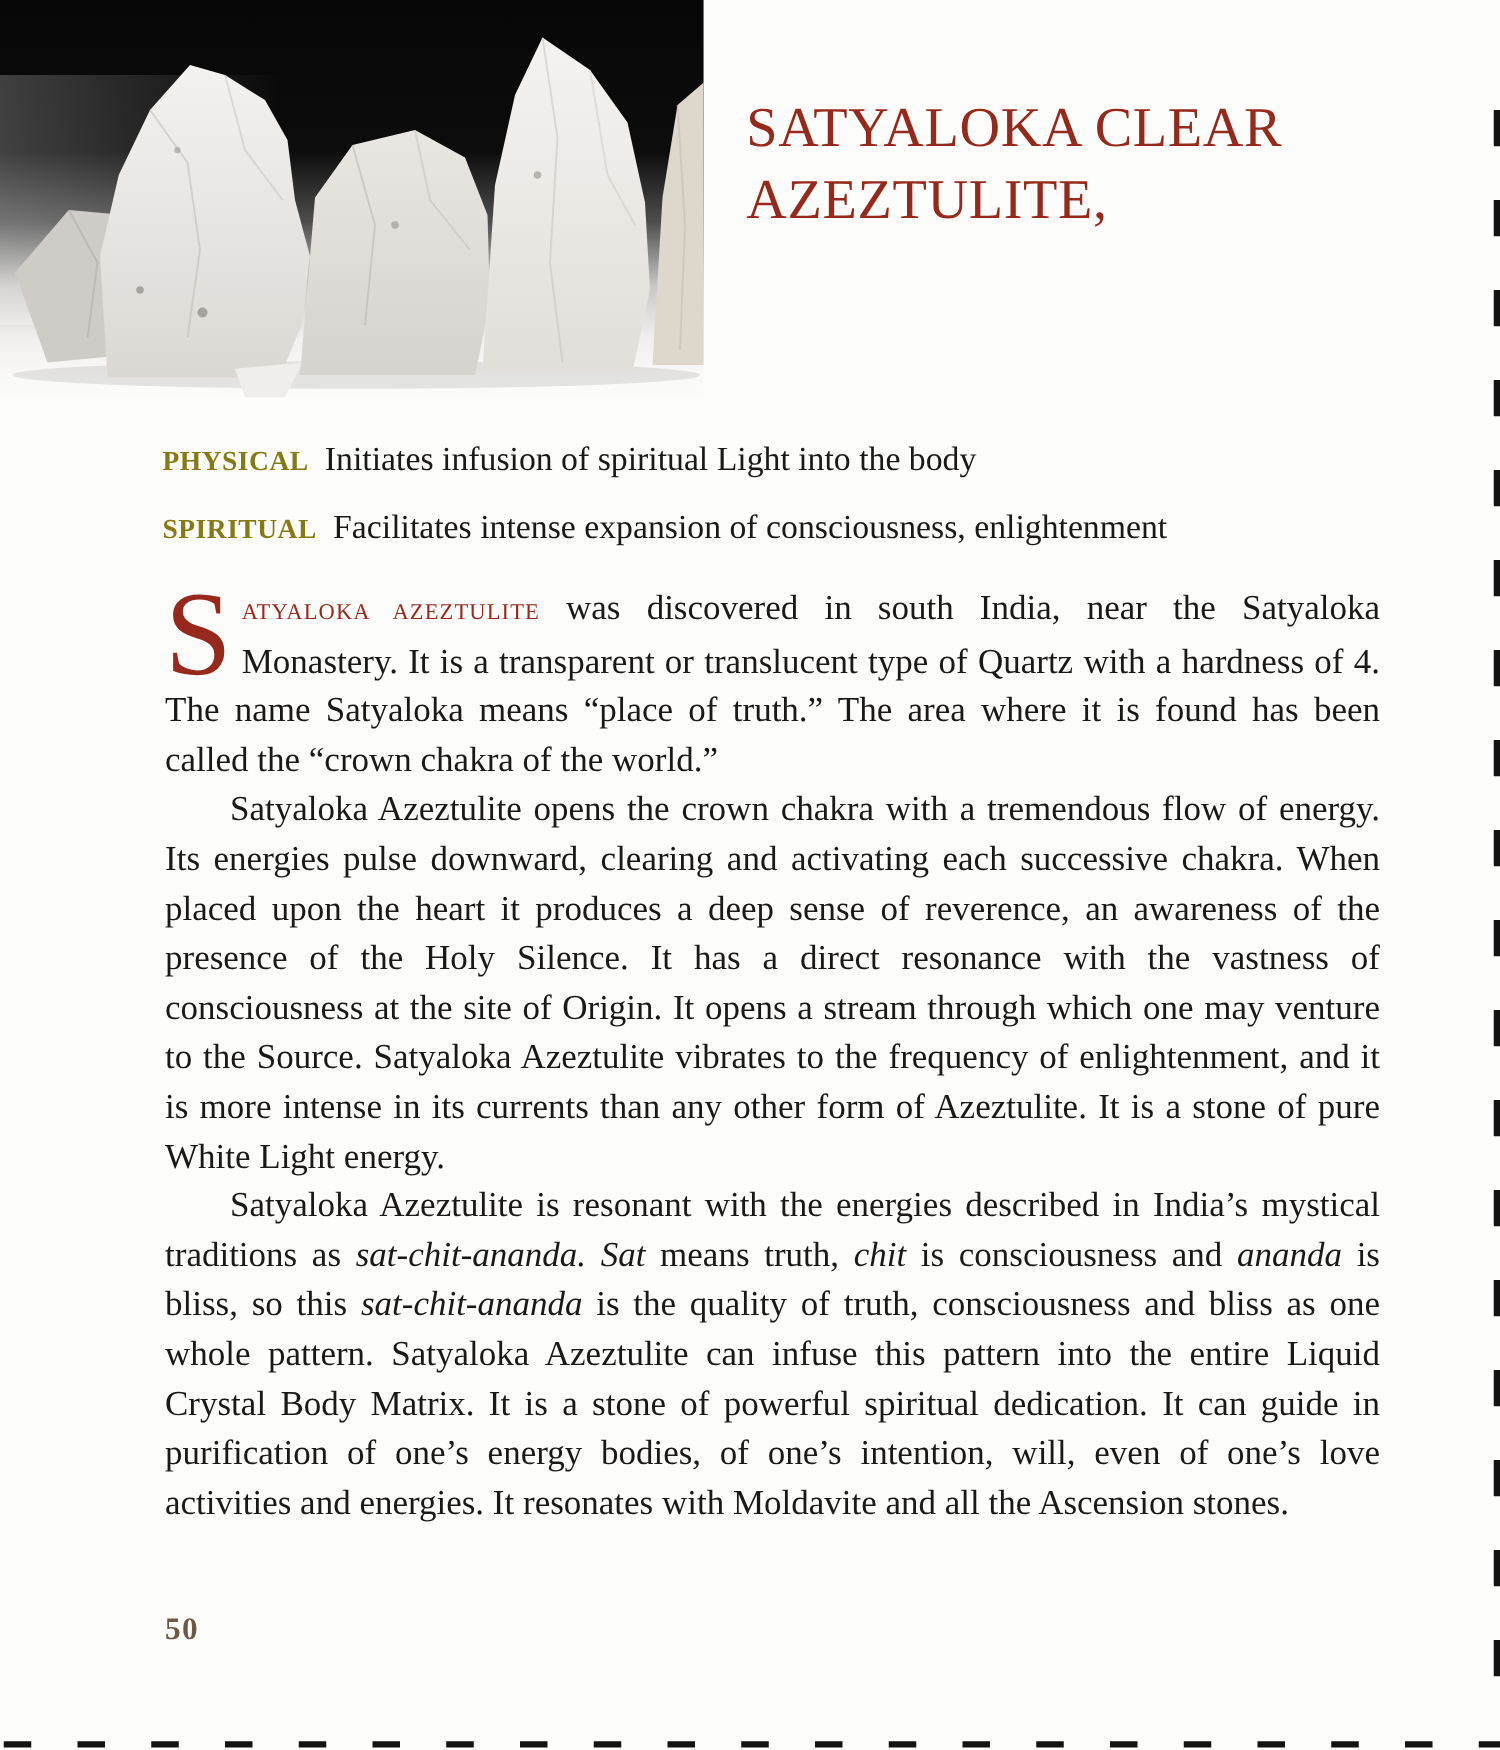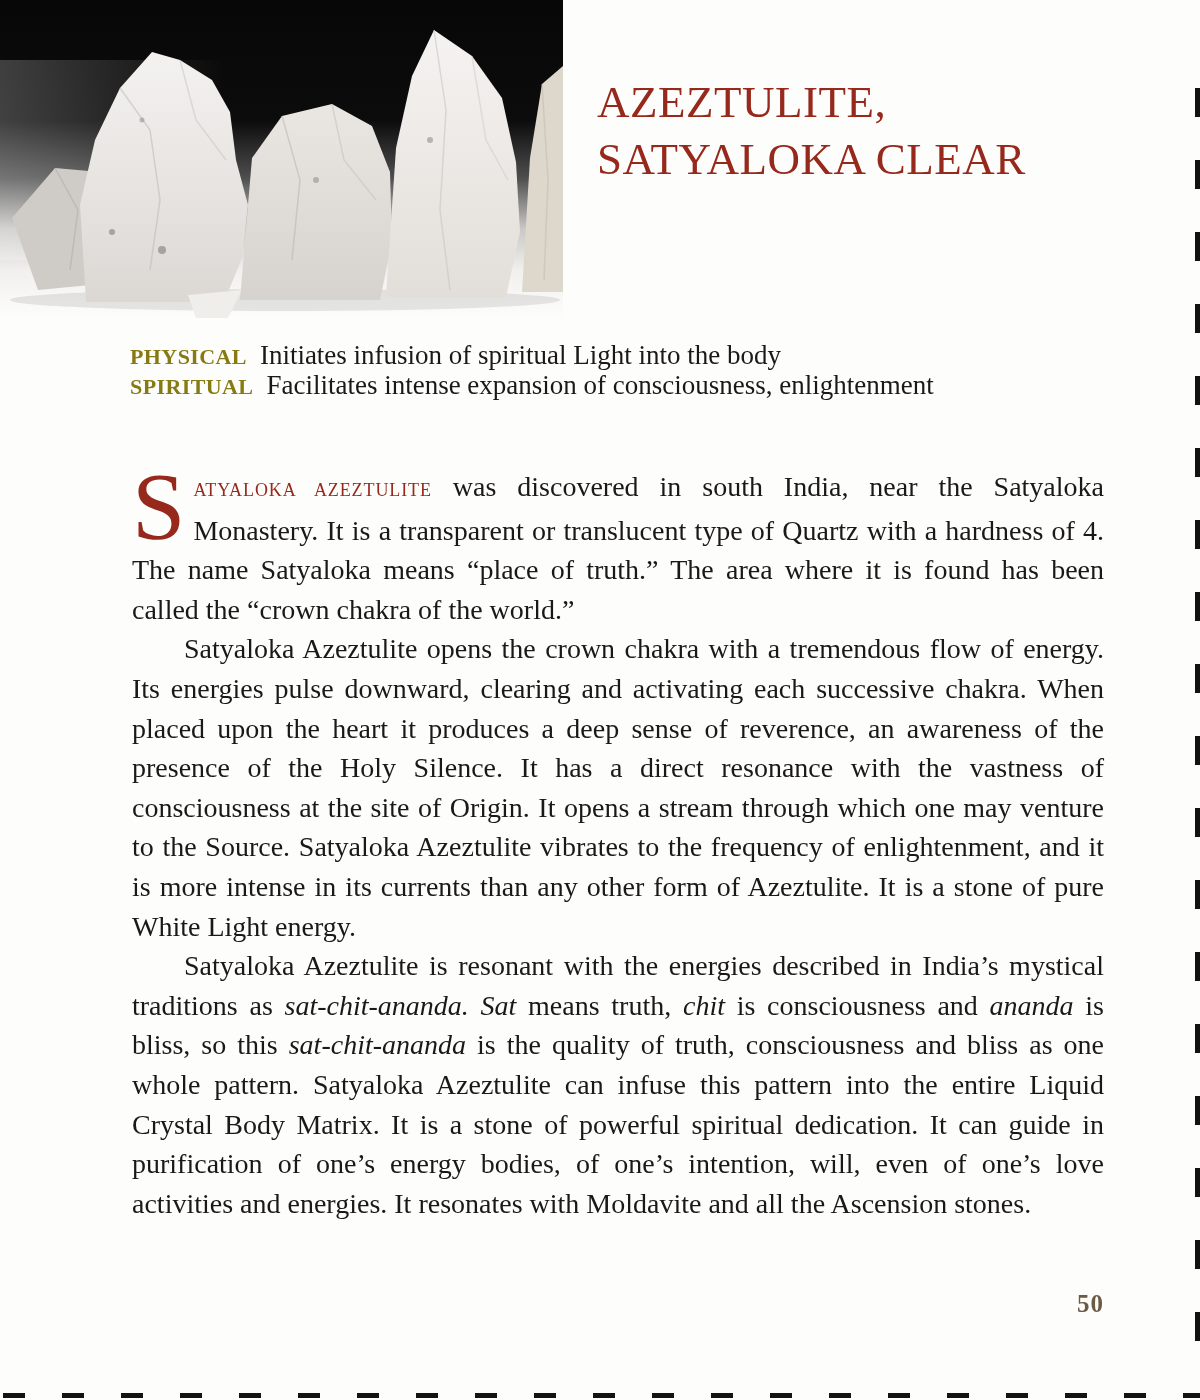--- a/index.html
+++ b/index.html
@@ -40,41 +40,41 @@
     font-weight:700;color:var(--olive);
     font-size:22px;letter-spacing:0.4px;
     margin-right:13px;
   }
   .gap{display:inline-block;width:30px;}
   .italic{font-style:italic;}
 
   
   .attrs{
     position:absolute;left:130px;top:341px;width:1010px;
-    font-size:27px;line-height:28px;color:var(--ink);
+    font-size:27px;line-height:52px;color:var(--ink);
   }
 
   
   .bodytext{
     position:absolute;left:132px;top:467px;width:972px;
     font-size:28px;line-height:39.6px;text-align:justify;color:var(--ink);
   }
   .bodytext p{margin:0;padding:0;}
   .bodytext p.indent{text-indent:52px;}
   .dropcap{
     float:left;color:var(--red);
     font-size:96px;line-height:76px;height:80px;
     padding:2px 8px 0 0;font-weight:400;
   }
   .redcaps{color:var(--red);font-size:18px;letter-spacing:0.9px;}
 
   
   .pagenum{
     position:absolute;left:132px;top:1290px;width:972px;
-    text-align:right;font-size:25px;font-weight:700;
+    text-align:left;font-size:25px;font-weight:700;
     letter-spacing:1px;color:var(--brown);
   }
 
   
   .right-ticks{position:absolute;top:88px;right:0;display:flex;flex-direction:column;gap:43px;}
   .right-ticks .tick{width:5px;height:29px;background:#121212;align-self:flex-end;}
   .bottom-dashes{position:absolute;left:3px;bottom:2px;display:flex;gap:37px;}
   .bottom-dashes .dash{width:22px;height:5px;background:#131313;}
 </style>
 </head>
@@ -135,22 +135,22 @@
       <polyline points="434,30 446,110 440,210 450,290" fill="none" stroke="#c6c2bd" stroke-width="1.5" opacity="0.55"></polyline>
       <polyline points="472,56 486,140 508,180" fill="none" stroke="#cdc9c4" stroke-width="1.5" opacity="0.5"></polyline>
       <circle cx="430" cy="140" r="3" fill="#94908c" opacity="0.6"></circle>
 
       <polygon points="522,292 530,158 542,84 563,66 563,292" fill="#ded7cb"></polygon>
       <polyline points="542,84 548,180 544,280" fill="none" stroke="#c2bab0" stroke-width="1.5" opacity="0.5"></polyline>
     </svg>
   </div>
 
   <div class="title-block">
+    <div>SATYALOKA CLEAR</div>
     <div>AZEZTULITE,</div>
-    <div>SATYALOKA CLEAR</div>
   </div>
 
 
   <div class="attrs">
     <div>
       <span class="label">PHYSICAL</span><span>Initiates infusion of spiritual Light into the body</span>
     </div>
     <div>
       <span class="label">SPIRITUAL</span><span>Facilitates intense expansion of consciousness, enlightenment</span>
     </div>

